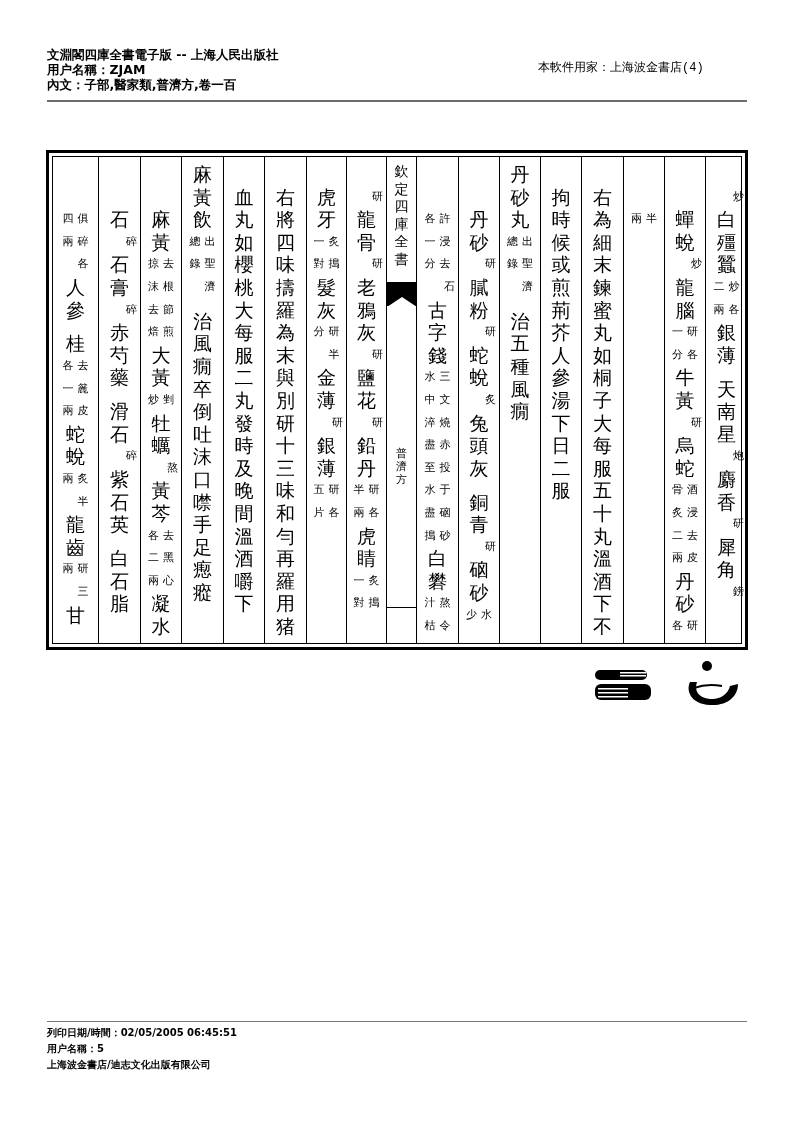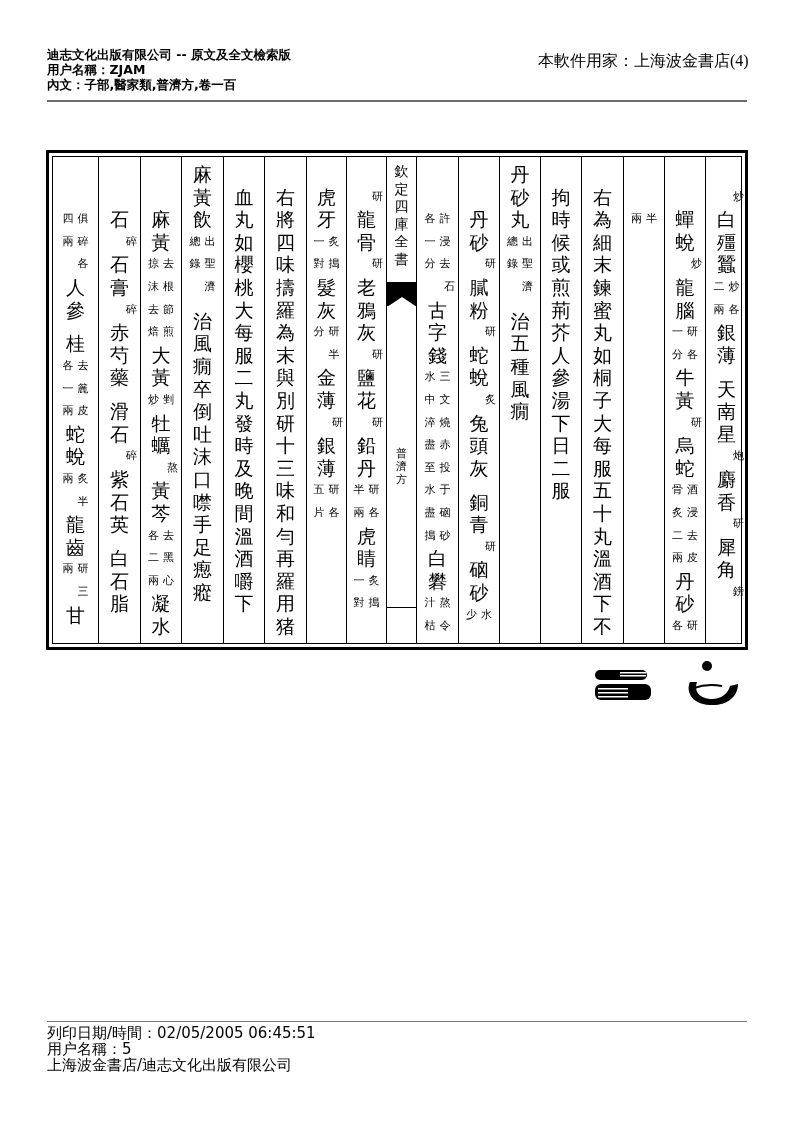--- a/index.html
+++ b/index.html
@@ -1,26 +1,26 @@
 <!DOCTYPE html>
 <html><head>
 <meta charset="utf-8">
 <style>
   html, body { margin: 0; padding: 0; background: #ffffff; }
   body { width: 793px; height: 1122px; position: relative; overflow: hidden;
          font-family: "DejaVu Serif", "Liberation Serif", serif; color: #000; }
   .hdr { position: absolute; font-family: "DejaVu Sans", "Liberation Sans", sans-serif;
          font-weight: bold; font-size: 12.5px; line-height: 15px; white-space: nowrap; }
   .hdr-left { left: 47px; top: 47px; }
-  .hdr-right { left: 538px; top: 50px; font-weight: normal; font-family: Liberation Serif, serif; font-size: 16px; line-height: 22px; }
+  .hdr-right { left: 538px; top: 57px; font-weight: normal; font-family: Liberation Mono, monospace; font-size: 12px; line-height: 22px; }
   .rule { position: absolute; left: 47px; width: 700px; height: 2px; background: #6b6b6b; }
   .rule-top { top: 100px; }
   .rule-bottom { top: 1021px; height: 1px; background: #777; }
   .ftr { position: absolute; left: 47px; top: 1025px; font-family: "DejaVu Sans", "Liberation Sans", sans-serif;
-         font-weight: normal; font-size: 15px; line-height: 16px; white-space: nowrap; }
+         font-weight: bold; font-size: 10px; line-height: 16px; white-space: nowrap; }
 
   
   .frame-outer { position: absolute; left: 46px; top: 150px; width: 702px; height: 500px;
                  border: 3px solid #000; box-sizing: border-box; }
   .frame-inner { position: absolute; left: 3px; top: 3px; right: 3px; bottom: 3px;
                  border: 1px solid #000; }
   .col { position: absolute; top: 0; bottom: 0; border-left: 1px solid #000; box-sizing: border-box; }
   .col:first-child { border-left: none; }
   .vtext { position: absolute; top: 6px; left: 0; right: 0; display: flex; flex-direction: column; align-items: center; }
   .big { font-size: 19px; line-height: 22.6px; width: 22px; text-align: center; }
@@ -38,21 +38,21 @@
   .fold-mid { position: absolute; top: 290px; left: 0; right: 0; display: flex; flex-direction: column; align-items: center; font-size: 11px; line-height: 13px; }
   .fold-line { position: absolute; left: 0; right: 0; top: 450px; border-top: 1px solid #000; }
 
   
   .logo { position: absolute; left: 590px; top: 660px; width: 160px; height: 50px; }
 </style>
 </head>
 <body>
 
 <div class="hdr hdr-left">
-  <div>迪志文化出版有限公司 -- 原文及全文檢索版</div>
+  <div>文淵閣四庫全書電子版 -- 上海人民出版社</div>
   <div>用户名稱：ZJAM</div>
   <div>內文：子部,醫家類,普濟方,卷一百</div>
 </div>
 <div class="hdr hdr-right">
   <div>本軟件用家：上海波金書店(4)</div>
 </div>
 <div class="rule rule-top"></div>
 
 <div class="frame-outer">
   <div class="frame-inner">

